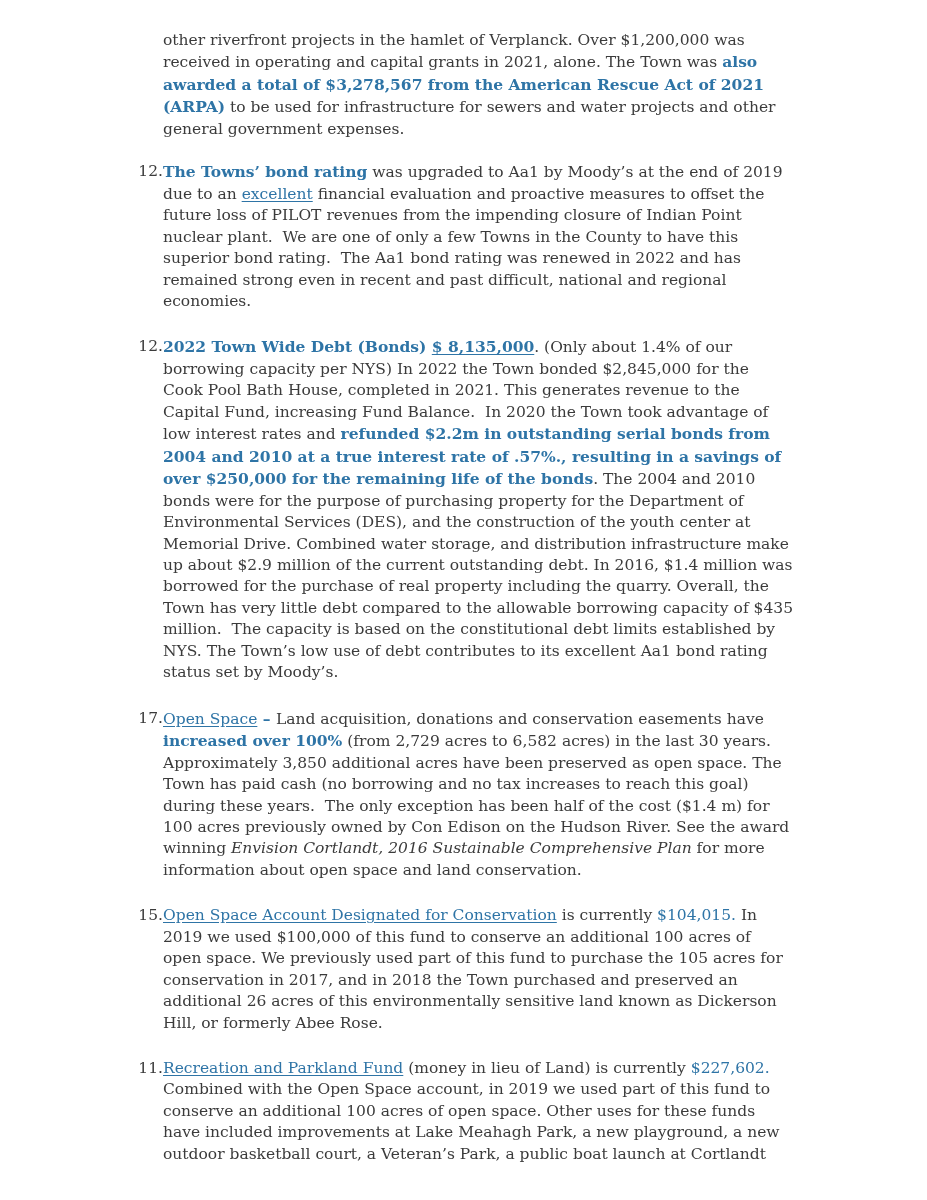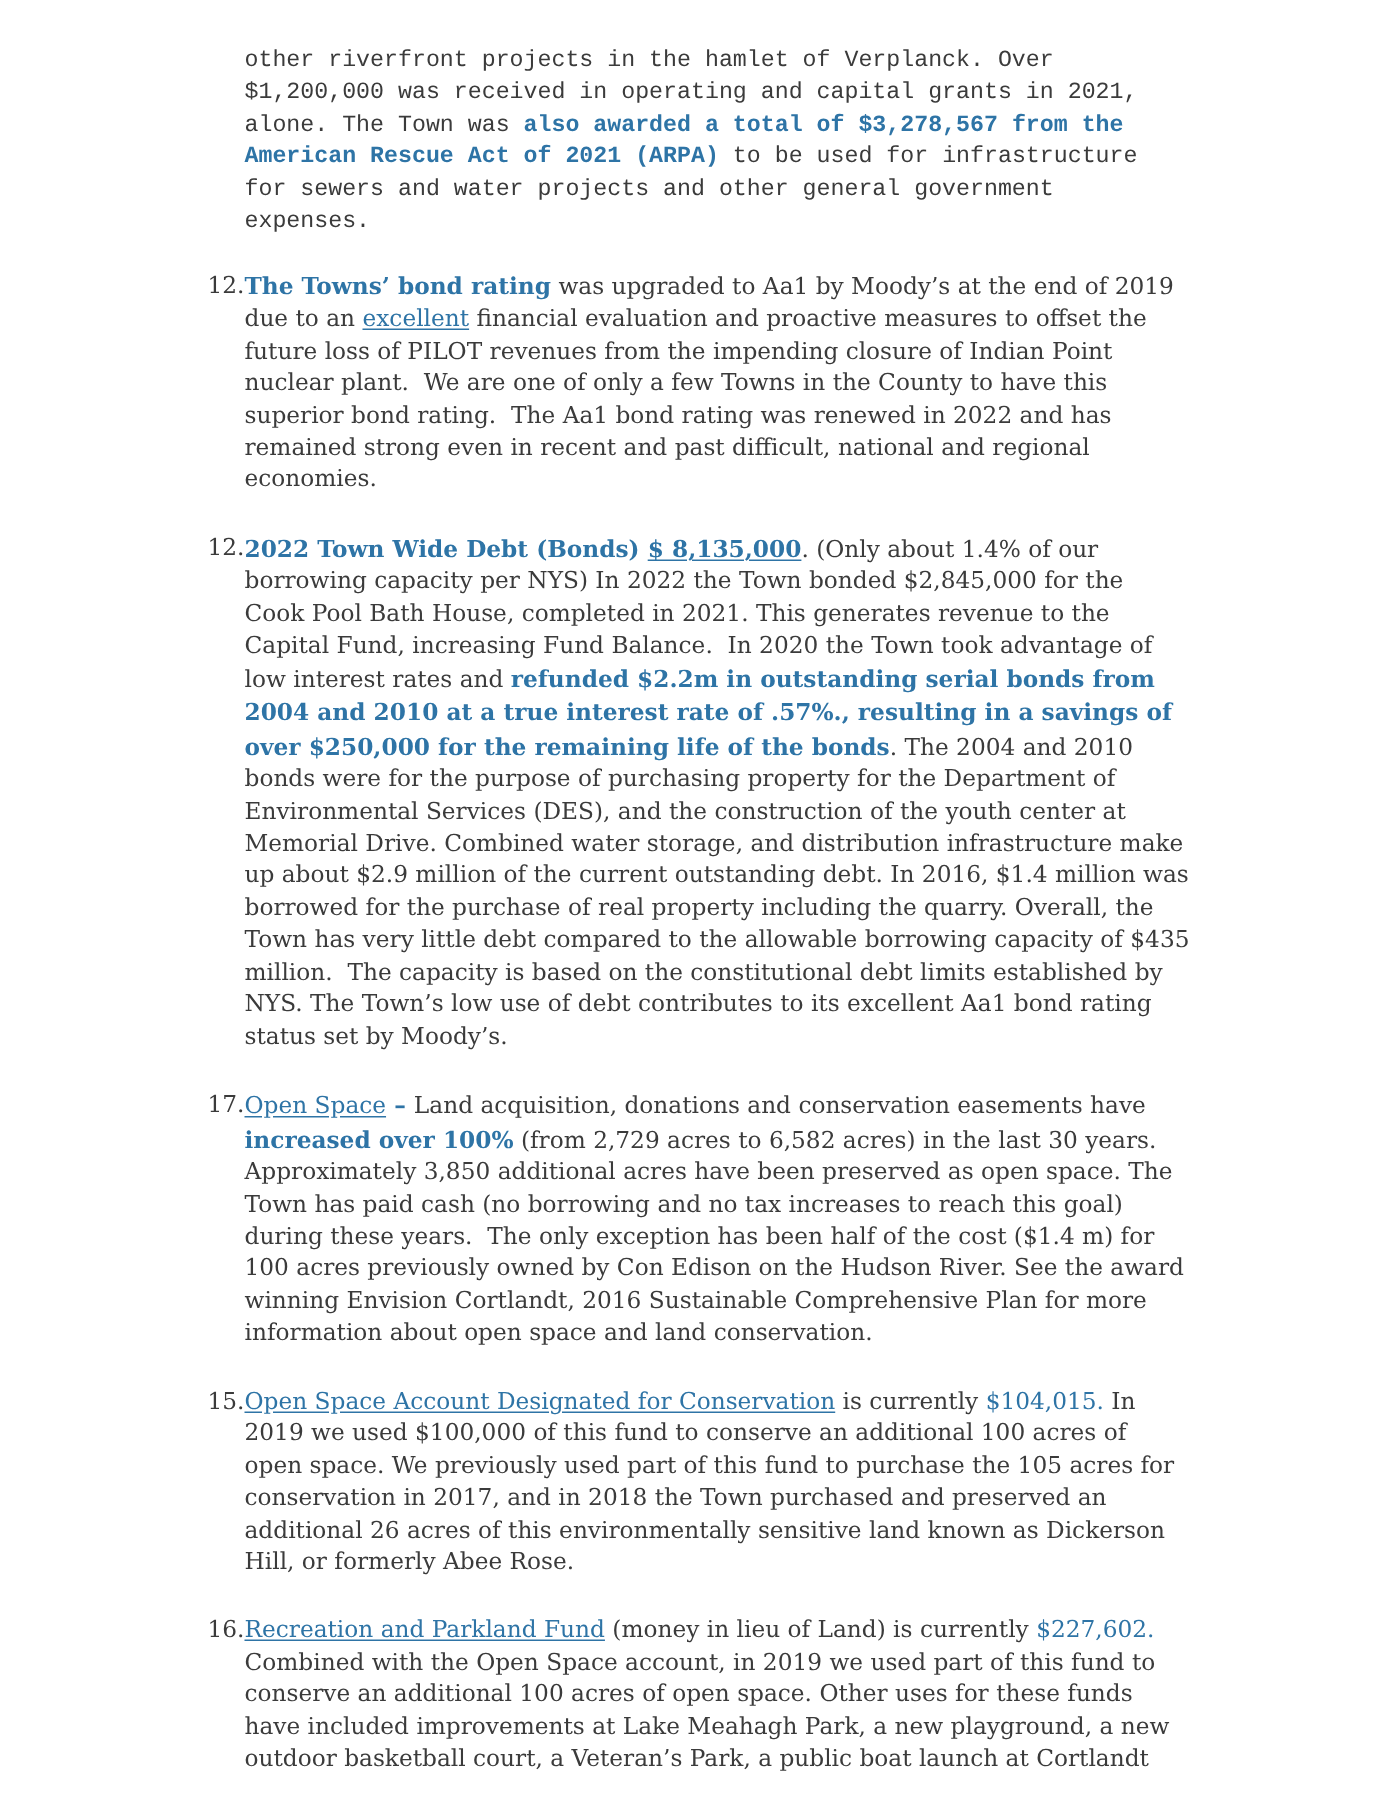--- a/index.html
+++ b/index.html
@@ -23,21 +23,20 @@
     color: var(--text);
   }
   .para {
     margin: 0;
     white-space: pre-wrap;
     flex: 1 1 auto;
   }
   .intro {
     margin-left: 26px;
     margin-bottom: 21px;
-    font-family: Liberation Mono, monospace;
   }
   .list-item {
     display: flex;
     align-items: flex-start;
     margin-bottom: 24px;
   }
   .list-item:last-child { margin-bottom: 0; }
   .num {
     flex: 0 0 26px;
     color: var(--text);
@@ -51,21 +50,21 @@
     color: var(--accent);
     text-decoration: underline;
     text-underline-offset: 2px;
   }
   .r-blue-bold-underline {
     color: var(--accent);
     font-weight: 700;
     text-decoration: underline;
     text-underline-offset: 2px;
   }
-  .r-italic { color: var(--text); }
+  .r-italic { color: var(--text); font-style: italic; }
 </style>
 </head>
 <body>
 
 <div class="doc-body">
   <p class="para intro"><span class="r-normal">other riverfront projects in the hamlet of Verplanck. Over $1,200,000 was received in operating and capital grants in 2021, alone. The Town was </span><span class="r-blue-bold">also awarded a total of $3,278,567 from the American Rescue Act of 2021 (ARPA)</span><span class="r-normal"> to be used for infrastructure for sewers and water projects and other general government expenses.</span></p>
   <div>
       <div class="list-item">
         <span class="num">12.</span>
         <p class="para"><span class="r-blue-bold">The Towns’ bond rating</span><span class="r-normal"> was upgraded to Aa1 by Moody’s at the end of 2019 due to an </span><span class="r-blue-underline">excellent</span><span class="r-normal"> financial evaluation and proactive measures to offset the future loss of PILOT revenues from the impending closure of Indian Point nuclear plant.  We are one of only a few Towns in the County to have this superior bond rating.  The Aa1 bond rating was renewed in 2022 and has remained strong even in recent and past difficult, national and regional economies.</span></p>
@@ -76,17 +75,17 @@
       </div>
       <div class="list-item">
         <span class="num">17.</span>
         <p class="para"><span class="r-blue-underline">Open Space</span><span class="r-blue-bold"> – </span><span class="r-normal">Land acquisition, donations and conservation easements have </span><span class="r-blue-bold">increased over 100%</span><span class="r-normal"> (from 2,729 acres to 6,582 acres) in the last 30 years. Approximately 3,850 additional acres have been preserved as open space. The Town has paid cash (no borrowing and no tax increases to reach this goal) during these years.  The only exception has been half of the cost ($1.4 m) for 100 acres previously owned by Con Edison on the Hudson River. See the award winning </span><span class="r-italic">Envision Cortlandt, 2016 Sustainable Comprehensive Plan</span><span class="r-normal"> for more information about open space and land conservation.</span></p>
       </div>
       <div class="list-item">
         <span class="num">15.</span>
         <p class="para"><span class="r-blue-underline">Open Space Account Designated for Conservation</span><span class="r-normal"> is currently </span><span class="r-blue">$104,015.</span><span class="r-normal"> In 2019 we used $100,000 of this fund to conserve an additional 100 acres of open space. We previously used part of this fund to purchase the 105 acres for conservation in 2017, and in 2018 the Town purchased and preserved an additional 26 acres of this environmentally sensitive land known as Dickerson Hill, or formerly Abee Rose.</span></p>
       </div>
       <div class="list-item">
-        <span class="num">16.</span>
+        <span class="num">11.</span>
         <p class="para"><span class="r-blue-underline">Recreation and Parkland Fund</span><span class="r-normal"> (money in lieu of Land) is currently </span><span class="r-blue">$227,602.</span><span class="r-normal"> Combined with the Open Space account, in 2019 we used part of this fund to conserve an additional 100 acres of open space. Other uses for these funds have included improvements at Lake Meahagh Park, a new playground, a new outdoor basketball court, a Veteran’s Park, a public boat launch at Cortlandt</span></p>
       </div>
     </div>
 </div>
 
 </body></html>

